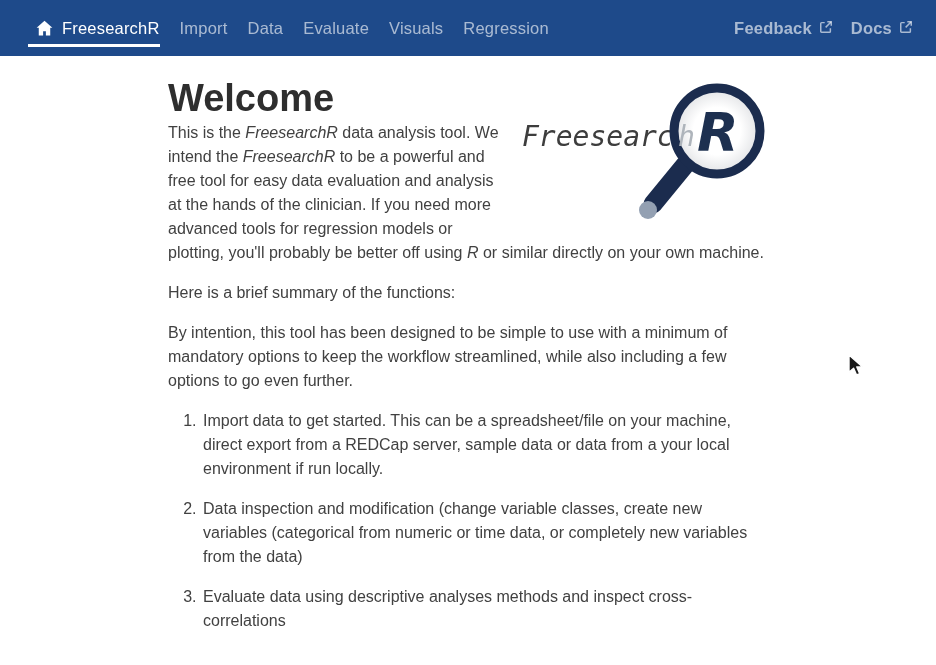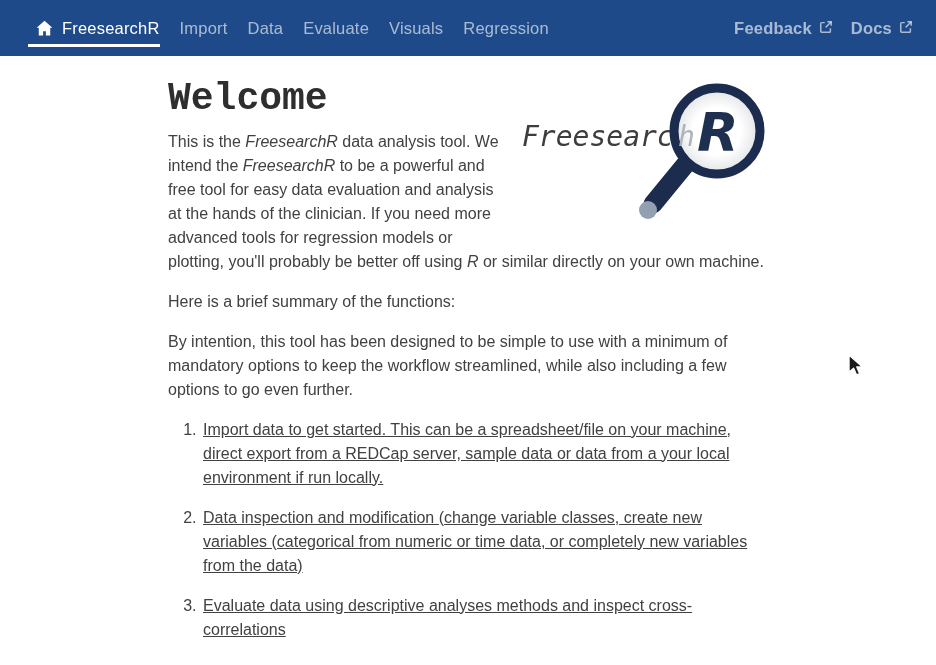--- a/index.html
+++ b/index.html
@@ -67,38 +67,36 @@
     height: 150px;
     margin: 0 0 6px 16px;
     font-style: italic;
   }
 
   h1.page-title {
     font-size: 38px;
     font-weight: bold;
     color: #2e2e2e;
     line-height: 1.15;
-    margin: 0 0 9px 0;
-    font-family: Liberation Mono, monospace;
+    margin: 0 0 0 0;
   }
   .container p {
     font-size: 16px;
     line-height: 1.5;
     margin: 0 0 16px 0;
     color: #414141;
   }
   .container em { font-style: italic; }
 
   ol.functions-list {
     margin: 2px 0 0 0;
     padding-left: 33px;
     font-size: 16px;
     line-height: 1.5;
     color: #414141;
-    text-decoration: underline;
   }
   ol.functions-list li { margin-bottom: 16px; padding-left: 2px; }
 
   
   .cursor {
     position: absolute;
     left: 846px;
     top: 353px;
     pointer-events: none;
   }

